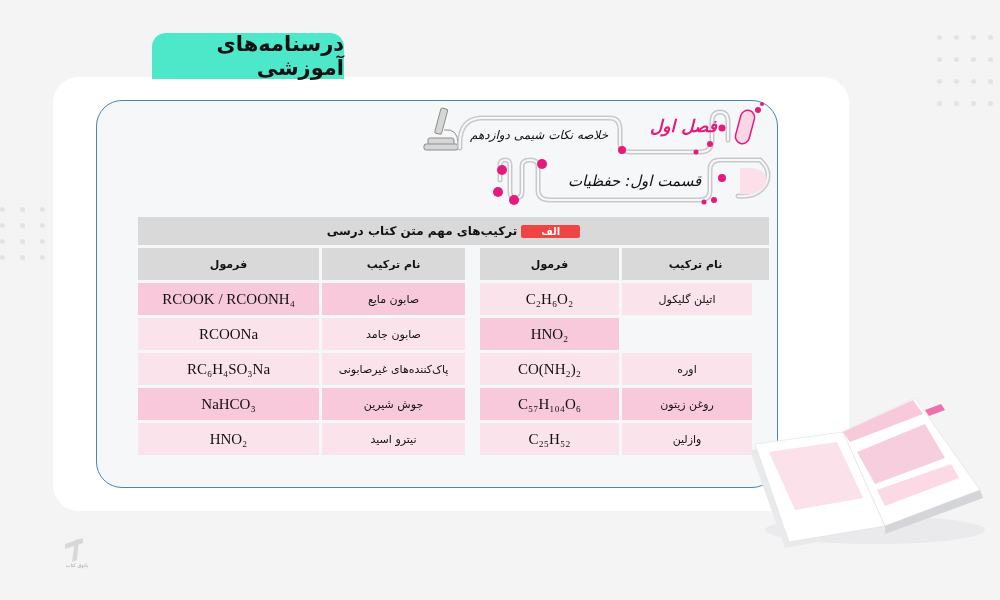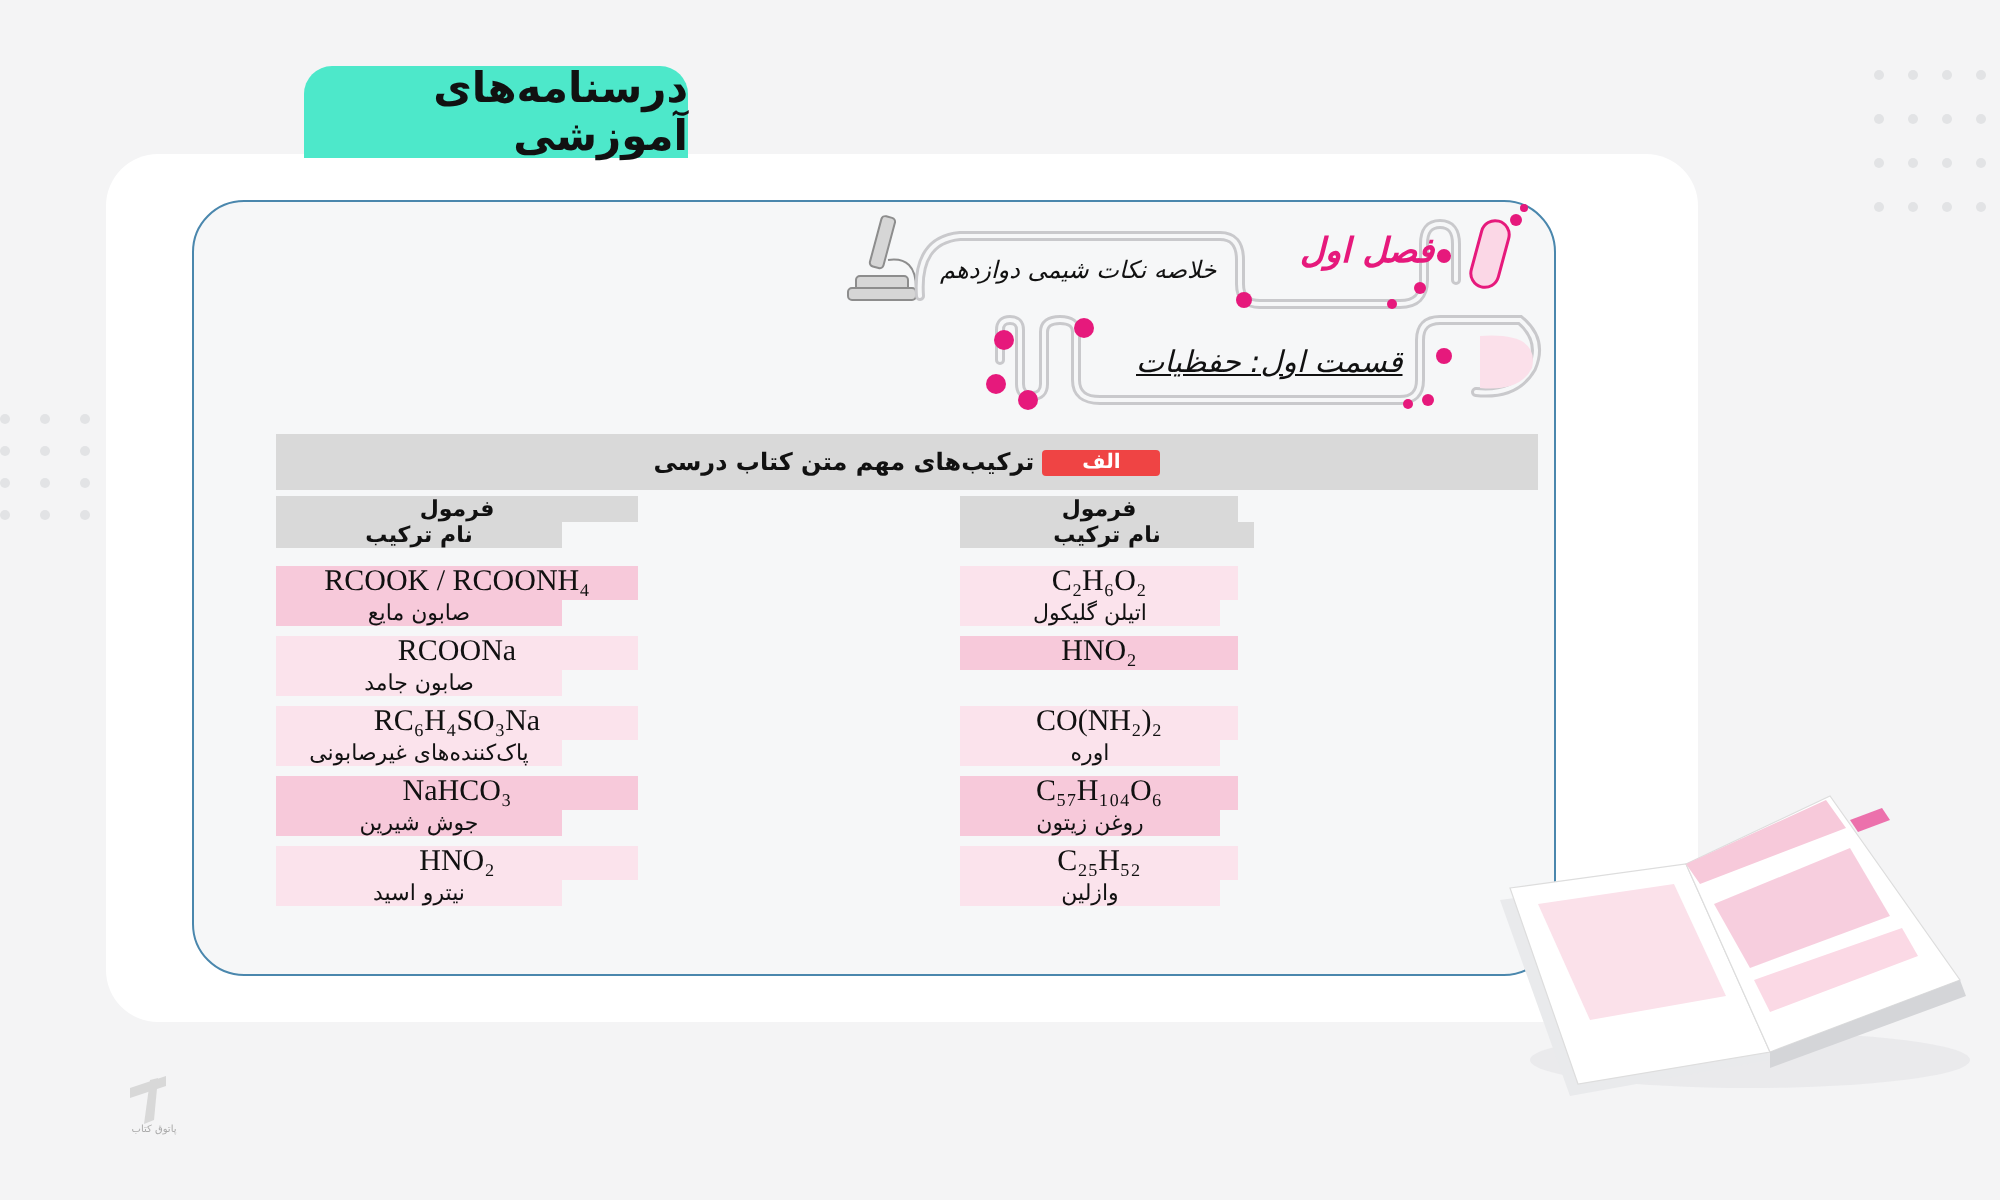--- a/index.html
+++ b/index.html
@@ -35,37 +35,37 @@
   .title1 {
     position:absolute; left:650px; top:116px; direction:rtl;
     font-size:17px; font-weight:bold; font-style:italic; color:#e6197c;
   }
   .subtitle1 {
     position:absolute; left:470px; top:128px; direction:rtl;
     font-size:12px; font-weight:normal; font-style:italic; color:#111;
   }
   .title2 {
     position:absolute; left:568px; top:172px; direction:rtl;
-    font-size:15px; font-style:italic; color:#111;text-decoration:underline;
+    font-size:15px; font-style:italic; color:#111;
   }
 
   
   .tbl-head {
     position:absolute; left:138px; top:217px; width:631px; height:28px;
     background:#d9d9d9; display:flex; align-items:center; justify-content:center;
     direction:rtl; font-size:12px; font-weight:bold; color:#111;
   }
   .alef {
     display:inline-block; background:#ef4444; color:#fff; font-size:10px;
     padding:1px 20px; border-radius:2px; margin-left:4px;
   }
   .col-block { position:absolute; top:248px; }
   .col-left { left:138px; width:327px; }
   .col-right { left:480px; width:289px; }
-  .row { display:flex; height:32px; margin-bottom:3px;flex-direction:column; }
+  .row { display:flex; height:32px; margin-bottom:3px; }
   .row.head { height:32px; }
   .cell {
     display:flex; align-items:center; justify-content:center;
     font-size:11px; color:#111; box-sizing:border-box;
   }
   .row.head .cell { background:#d9d9d9; font-weight:bold; direction:rtl; }
   .cell.formula {
     font-family:"Liberation Serif", serif; font-size:15px; direction:ltr;
   }
   .cell.name { direction:rtl; }

